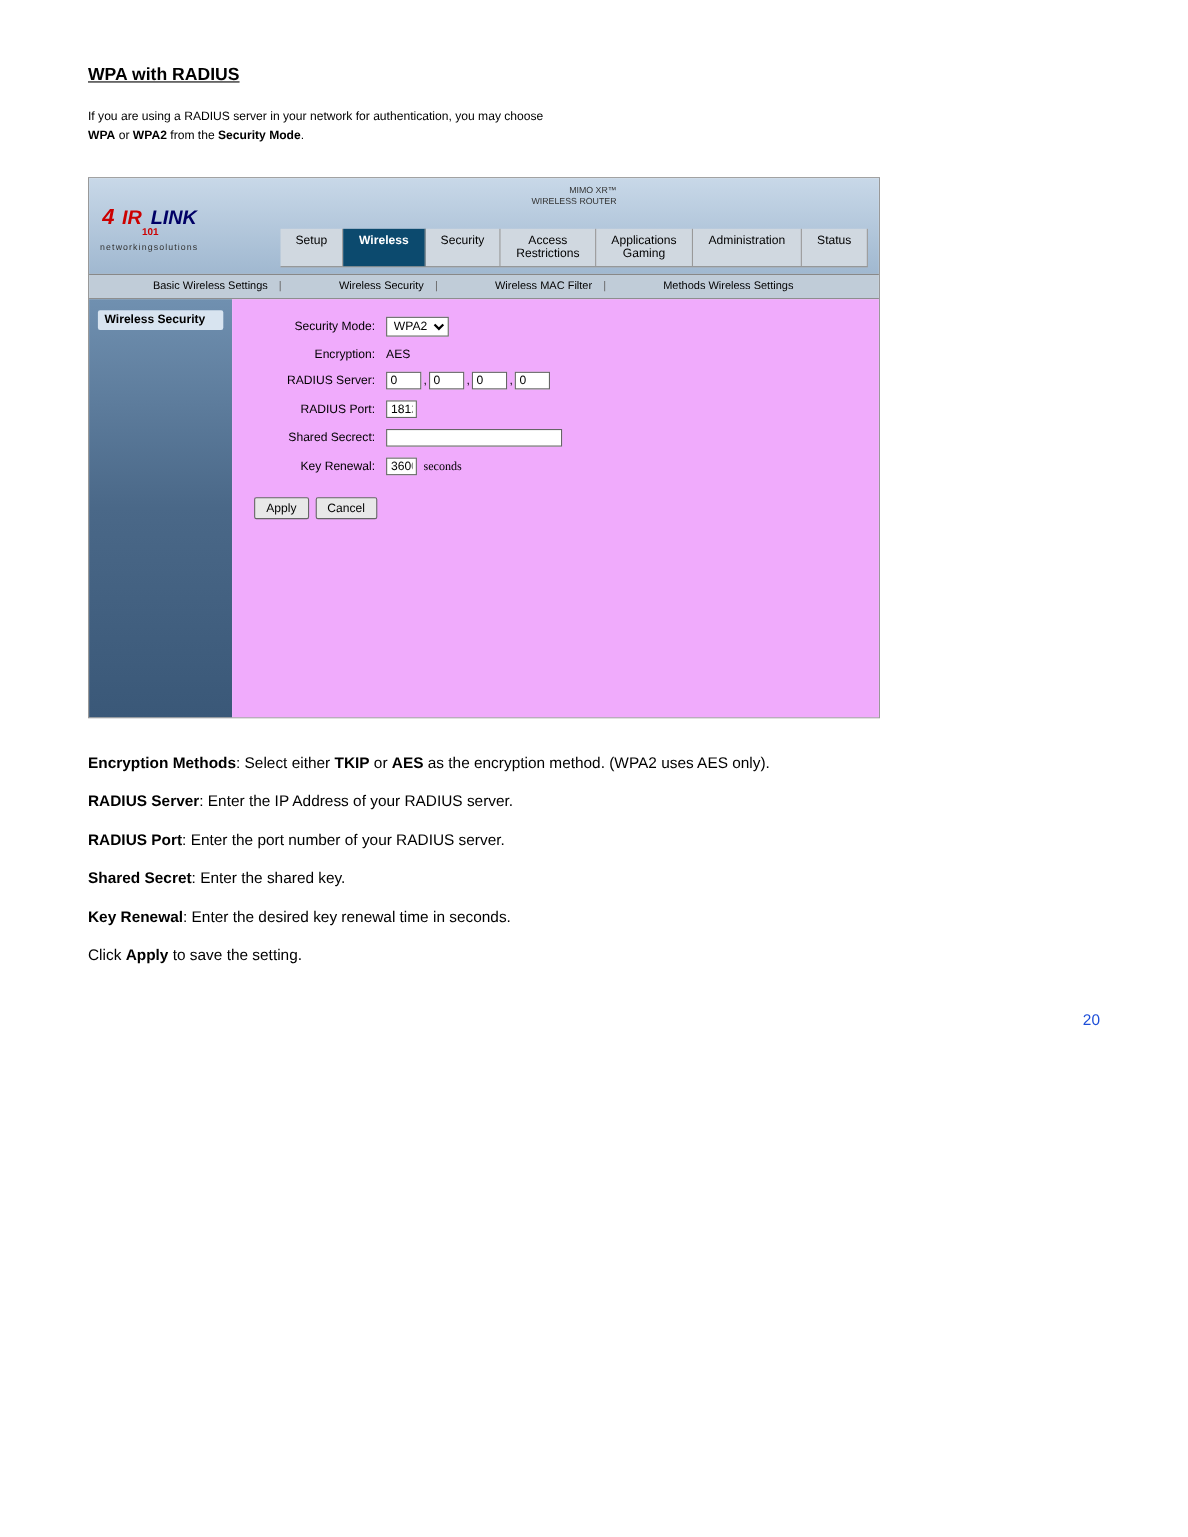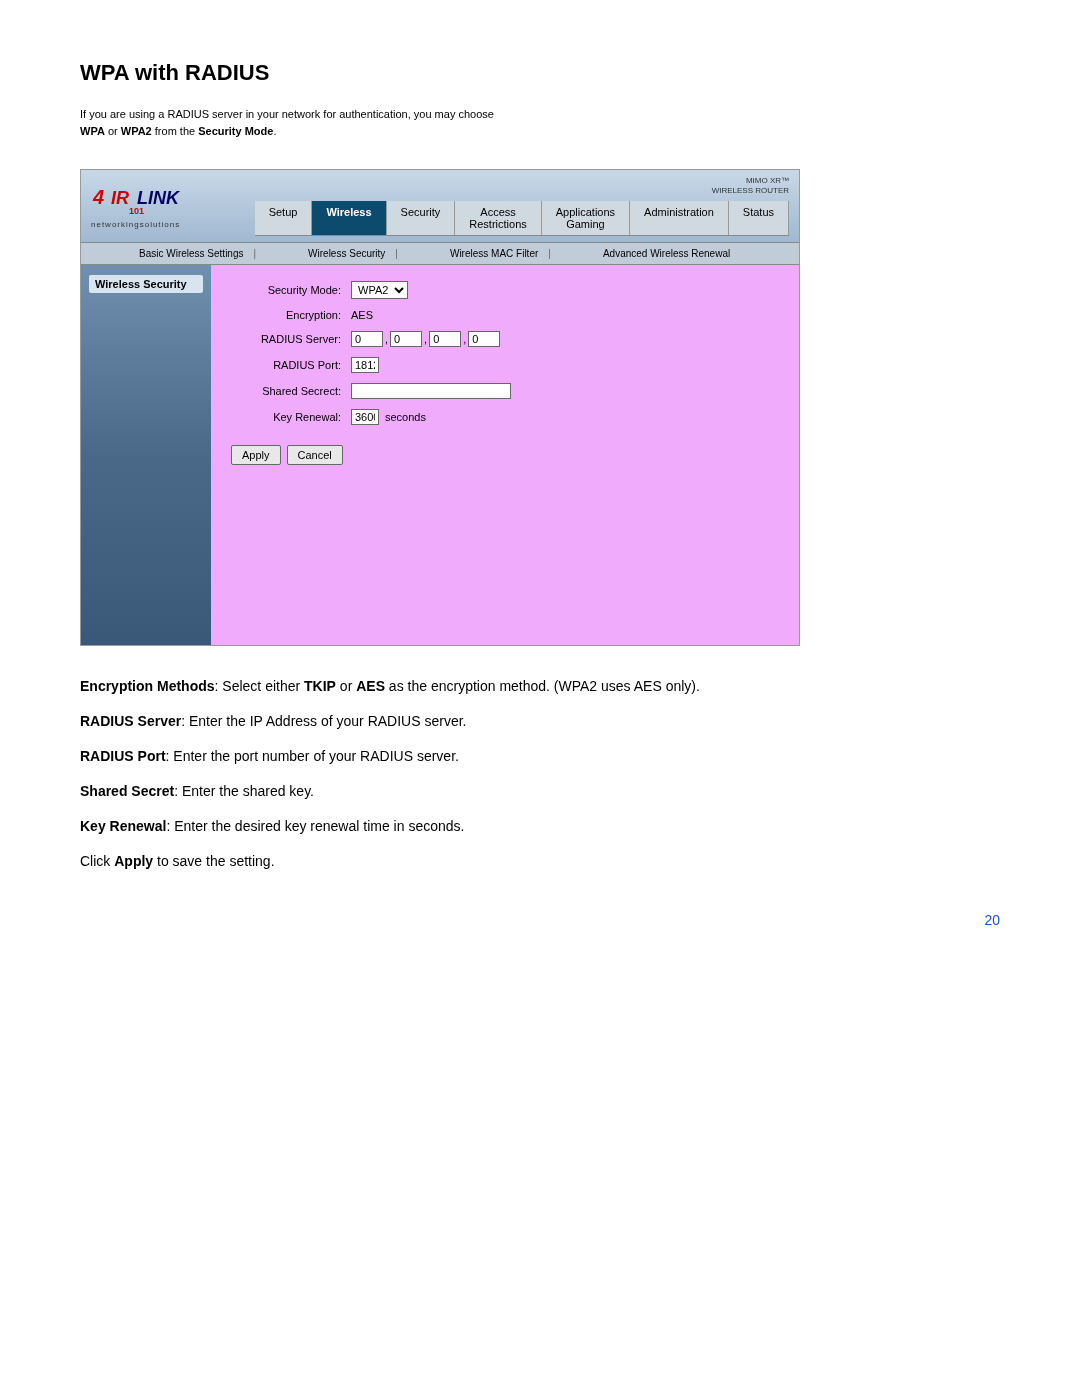--- a/index.html
+++ b/index.html
@@ -7,23 +7,24 @@
       background: #ffffff;
       font-family: Arial, sans-serif;
       font-size: 14px;
       color: #000000;
       width: 1080px;
       min-height: 1397px;
       padding: 60px 80px;
     }
 
     .page-title {
-      font-size: 22px;
+      font-size: 16px;
       font-weight: bold;
       margin-bottom: 20px;
+      text-decoration: underline;
     }
 
     .intro-text {
       font-size: 11px;
       line-height: 1.5;
       margin-bottom: 30px;
     }
 
     .intro-text b { font-weight: bold; }
 
@@ -185,20 +186,21 @@
       gap: 2px;
     }
 
     .radius-sep {
       font-size: 11px;
     }
 
     .seconds-label {
       font-size: 11px;
       margin-left: 6px;
+      font-family: Liberation Serif, serif;
     }
 
     
     .button-row {
       margin-top: 20px;
       display: flex;
       gap: 6px;
     }
 
     .btn {
@@ -253,42 +255,42 @@
 
         <text x="20" y="22" font-size="18" font-weight="bold" font-style="italic" fill="#cc0000" font-family="Arial">IR</text>
 
         <text x="46" y="22" font-size="18" font-weight="bold" font-style="italic" fill="#000066" font-family="Arial">LINK</text>
 
         <text x="38" y="32" font-size="9" fill="#cc0000" font-family="Arial" font-weight="bold">101</text>
       </svg>
       <div class="logo-subtitle">networkingsolutions</div>
     </div>
 
-    <div style="display:flex; flex-direction:column; align-items:flex-end;">
+    <div style="display:flex; flex-direction:column; align-items:center;gap:15px;">
       <div class="router-brand">MIMO XR™<br>WIRELESS ROUTER</div>
       <div class="nav-tabs" style="margin-top:4px;">
         <div class="nav-tab">Setup</div>
         <div class="nav-tab wireless-active">Wireless</div>
         <div class="nav-tab">Security</div>
         <div class="nav-tab" style="text-align:center;">Access<br>Restrictions</div>
         <div class="nav-tab" style="text-align:center;">Applications<br>Gaming</div>
         <div class="nav-tab">Administration</div>
         <div class="nav-tab">Status</div>
       </div>
     </div>
   </div>
 
   <div class="sub-nav">
     <span class="sub-nav-item">Basic Wireless Settings</span>
     <span class="sub-nav-sep">|</span>
     <span class="sub-nav-item">Wireless Security</span>
     <span class="sub-nav-sep">|</span>
     <span class="sub-nav-item">Wireless MAC Filter</span>
     <span class="sub-nav-sep">|</span>
-    <span class="sub-nav-item">Advanced Wireless Renewal</span>
+    <span class="sub-nav-item">Methods Wireless Settings</span>
   </div>
 
   <div class="router-body">
 
     <div class="sidebar">
       <div class="sidebar-title">Wireless Security</div>
     </div>
 
     <div class="main-content">
 

